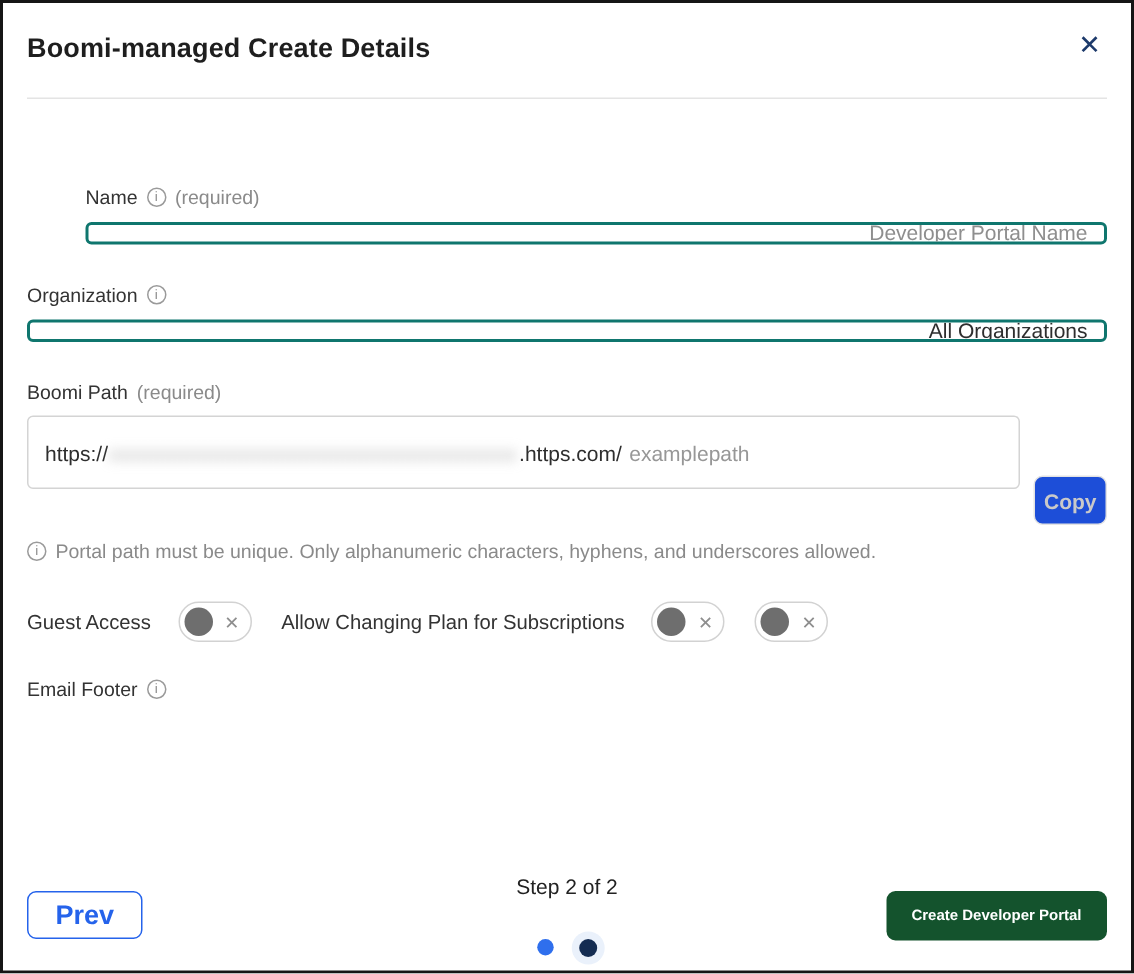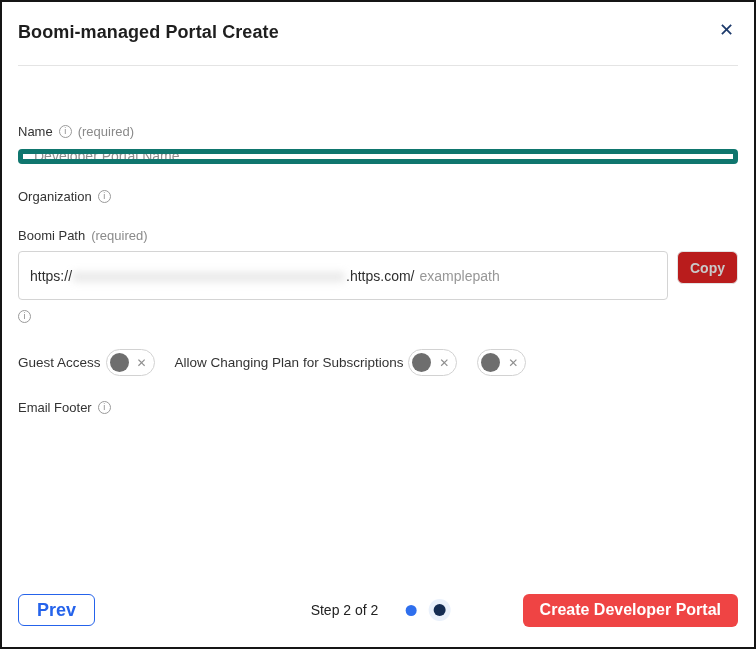--- a/index.html
+++ b/index.html
@@ -22,67 +22,68 @@
     font-size: 18px; color: #1d3a6b; cursor: pointer;
     line-height: 20px; font-weight: 400;
     background: none; border: none; font-family: inherit;
   }
   .header-divider { border: none; border-top: 1px solid #e4e4e4; margin: 22px 16px 0 16px; }
 
   
   .modal-body { padding: 0 16px; }
 
   .field { margin-top: 24px; }
-  .field.first { margin-top: 58px; }
+  .field.first { margin-top: 58px; margin-left: 39px; }
 
   .field-label-row { display: flex; align-items: center; gap: 6px; font-size: 13px; color: #3a3a3a; margin-bottom: 8px; }
   .field-label { font-weight: 400; color: #333; }
   .required-note { color: #8a8a8a; }
 
   .info-icon {
     display: inline-flex; align-items: center; justify-content: center;
     width: 13px; height: 13px; border: 1px solid #9a9a9a; border-radius: 50%;
     font-size: 9px; color: #8a8a8a; font-style: normal; line-height: 1;
     flex: 0 0 auto;
   }
 
   .text-input {
     width: 100%; height: 15px;
-    border: 5px solid #0f766e; border-radius: 4px;
+    border: 2px solid #0f766e; border-radius: 4px;
     padding: 0 11px; font-size: 14px; color: #2e2e2e;
-    font-family: inherit; background: #fff; outline: none;
+    font-family: inherit; background: #fff; outline: none; text-align: right;
   }
   .text-input::placeholder { color: #8e8e8e; opacity: 1; }
 
   
   .path-row { display: flex; align-items: stretch; gap: 9px; }
   .url-input {
     flex: 1; height: 49px;
     border: 1px solid #d4d4d4; border-radius: 4px;
     display: flex; align-items: center;
     padding: 0 11px; font-size: 14px; white-space: nowrap; overflow: hidden;
     cursor: text;
   }
   .url-prefix, .url-suffix { color: #2e2e2e; }
   .url-redacted { color: #aaa; filter: blur(4px); letter-spacing: 1px; margin: 0 1px; user-select: none; }
   .url-placeholder { color: #979797; margin-left: 5px; }
 
   .copy-btn {
-    width: 61px; height: 33px;
+    width: 49px; height: 33px;
     border: 1px solid #e3e3e3; border-radius: 6px;
-    background: #b91c1c; color: #c9c9c9;
+    background: #1d4ed8; color: #c9c9c9;
     font-size: 14px; font-weight: bold; font-family: inherit;
     cursor: default;
+    margin-top: 40px;
   }
 
   .hint-row { display: flex; align-items: center; gap: 6px; margin-top: 10px; font-size: 13px; color: #8a8a8a; }
 
   
   .toggles-row { display: flex; align-items: center; gap: 20px; margin-top: 26px; flex-wrap: nowrap; }
-  .toggle-group { display: flex; align-items: center; gap: 5px; }
+  .toggle-group { display: flex; align-items: center; gap: 18px; }
   .toggle-label { font-size: 13.5px; color: #333; white-space: nowrap; }
   .toggle {
     width: 49px; height: 27px;
     border: 1px solid #d2d2d2; border-radius: 14px;
     background: #fff; position: relative;
     display: flex; align-items: center;
     cursor: pointer; flex: 0 0 auto;
   }
   .toggle-knob {
     width: 19px; height: 19px; border-radius: 50%;
@@ -98,78 +99,80 @@
     position: absolute; left: 16px; right: 16px; bottom: 21px;
     display: flex; align-items: center; justify-content: space-between; height: 32px;
   }
   .prev-btn {
     background: #fff; border: 1px solid #2563eb; border-radius: 6px;
     color: #2563eb; font-size: 18px; font-weight: bold; font-family: inherit;
     padding: 0 18px; height: 32px; cursor: pointer;
   }
   .step-group {
     position: absolute; left: 50%; transform: translateX(-50%);
-    display: flex; align-items: center; gap: 27px;
+    display: flex; align-items: center; gap: 27px; flex-direction: column;
   }
   .step-text { font-size: 14px; color: #222; }
   .step-dots { display: flex; align-items: center; gap: 17px; }
   .dot { border-radius: 50%; }
   .dot-done { width: 11px; height: 11px; background: #2f6fed; }
   .dot-current { width: 12px; height: 12px; background: #142c52; box-shadow: 0 0 0 5px #eaf1fb; }
   .create-btn {
-    background: #ef4444; border: none; border-radius: 6px;
-    color: #fff; font-size: 16px; font-weight: bold; font-family: inherit;
+    background: #14532d; border: none; border-radius: 6px;
+    color: #fff; font-size: 10px; font-weight: bold; font-family: inherit;
     padding: 0 17px; height: 33px; cursor: pointer;
   }
 </style>
 </head>
 <body>
 
 <div class="modal">
 
   <div class="modal-header">
-    <div class="modal-title">Boomi-managed Portal Create</div>
+    <div class="modal-title">Boomi-managed Create Details</div>
     <button class="close-btn">✕</button>
   </div>
   <hr class="header-divider">
 
   <div class="modal-body">
 
     <div class="field first">
       <div class="field-label-row">
         <span class="field-label">Name</span>
         <span class="info-icon">i</span>
         <span class="required-note">(required)</span>
       </div>
       <input class="text-input" type="text" placeholder="Developer Portal Name" style="">
     </div>
 
     <div class="field">
       <div class="field-label-row">
         <span class="field-label">Organization</span>
         <span class="info-icon">i</span>
       </div>
+      <input class="text-input" type="text" value="All Organizations" style="">
     </div>
 
     <div class="field">
       <div class="field-label-row">
         <span class="field-label">Boomi Path</span>
         <span class="required-note">(required)</span>
       </div>
       <div class="path-row">
         <div class="url-input">
           <span class="url-prefix">https://</span>
           <span class="url-redacted">xxxxxxxxxxxxxxxxxxxxxxxxxxxxxxxxxx</span>
           <span class="url-suffix">.https.com/</span>
           <span class="url-placeholder">examplepath</span>
         </div>
         <button class="copy-btn">Copy</button>
       </div>
       <div class="hint-row">
         <span class="info-icon">i</span>
+        <span>Portal path must be unique. Only alphanumeric characters, hyphens, and underscores allowed.</span>
       </div>
     </div>
 
     <div class="toggles-row">
       <div class="toggle-group">
         <span class="toggle-label">Guest Access</span>
         <span class="toggle">
           <span class="toggle-knob"></span>
           <span class="toggle-x">✕</span>
         </span>

